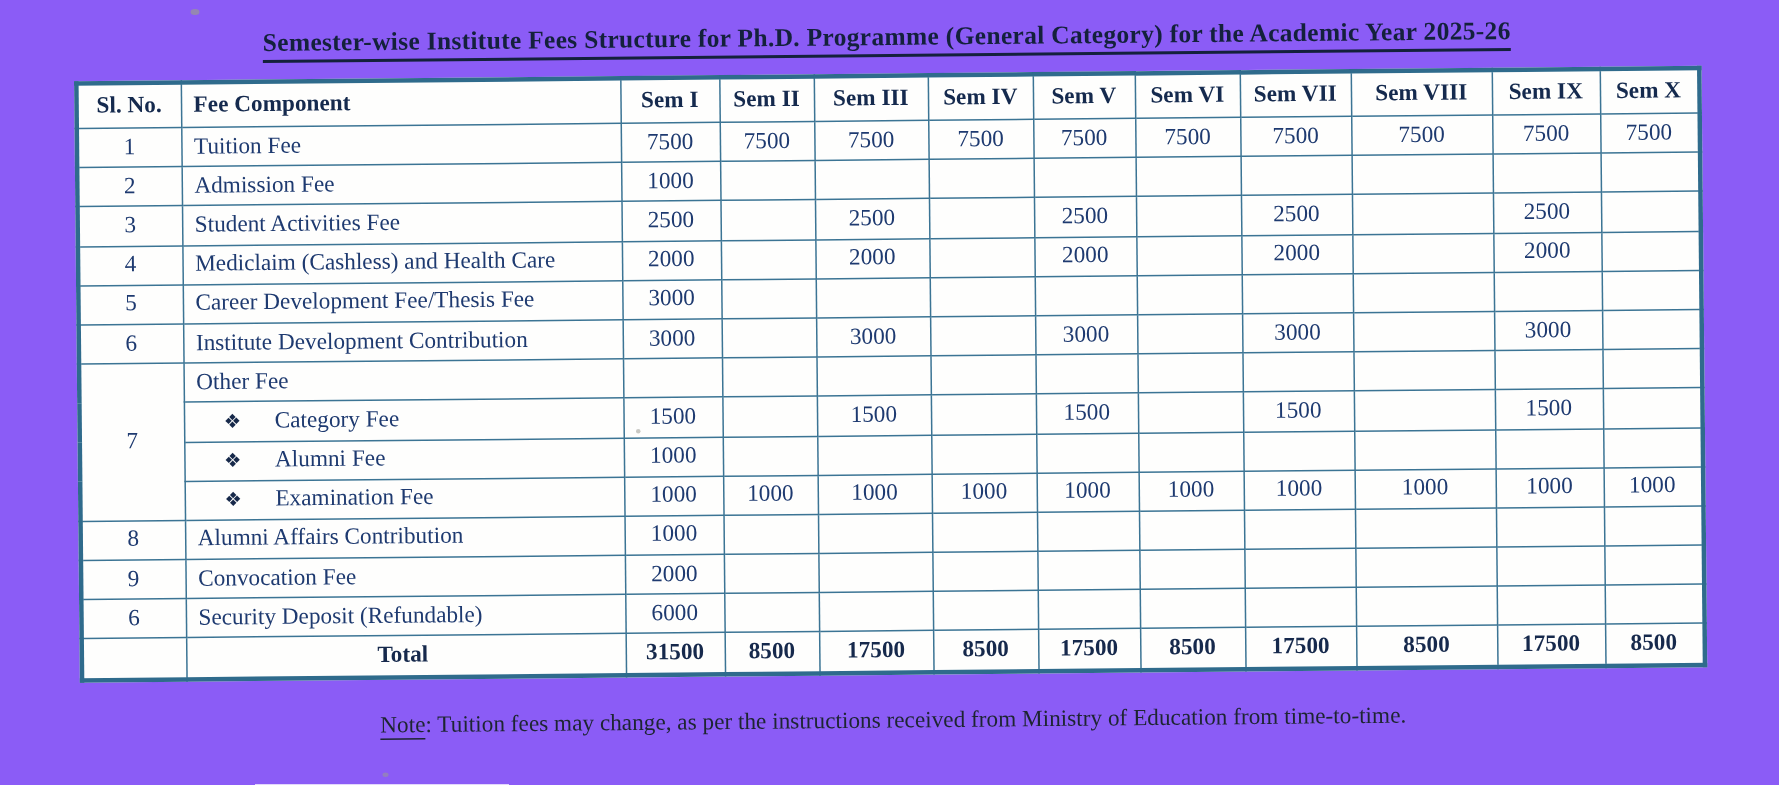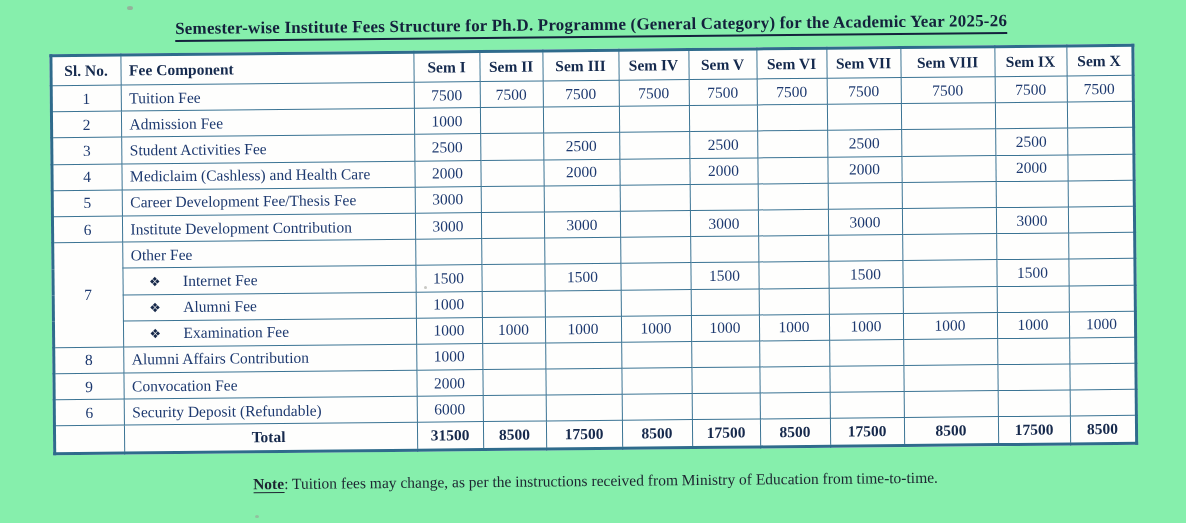--- a/index.html
+++ b/index.html
@@ -3,21 +3,21 @@
 <meta charset="utf-8">
 <style>
   html,body{margin:0;padding:0;}
   body{
     width:1186px;height:523px;overflow:hidden;
     background:#ffffff;
     font-family:"Liberation Serif","DejaVu Serif",serif;
   }
   .page{
     position:relative;width:1186px;height:523px;
-    background:#86efac;overflow:hidden;
+    background:#8b5cf6;overflow:hidden;
   }
   .rotor{
     position:absolute;left:0;top:0;width:1186px;
     transform:rotate(-0.55deg);
     transform-origin:50% 45%;
   }
   .title-wrap{
     text-align:center;
     margin-top:15px;
   }
@@ -72,21 +72,21 @@
     color:#16294c;
   }
   tr.total-row td.comp{ text-align:center; padding-left:0; }
   .note{
     text-align:center;
     margin-top:22px;
     font-size:15.5px;
     color:#1d2531;
   }
   .note-label{
-    font-weight:bold;
+    font-weight:normal;
     border-bottom:1.8px solid #1d2531;
     padding-bottom:0px;
   }
   .artifact{
     position:absolute;
     background:#9a9a94;
     border-radius:50%;
     opacity:.55;
   }
   .a1{ left:127px; top:6px; width:6px; height:4px; opacity:.7;}
@@ -227,21 +227,21 @@
             <td></td>
             <td></td>
             <td></td>
             <td></td>
             <td></td>
             <td></td>
             <td></td>
             <td></td>
           </tr>
           <tr>
-            <td class="comp sub"><span class="bullet">❖</span><span>Internet Fee</span></td>
+            <td class="comp sub"><span class="bullet">❖</span><span>Category Fee</span></td>
             <td>1500</td>
             <td></td>
             <td>1500</td>
             <td></td>
             <td>1500</td>
             <td></td>
             <td>1500</td>
             <td></td>
             <td>1500</td>
             <td></td>

